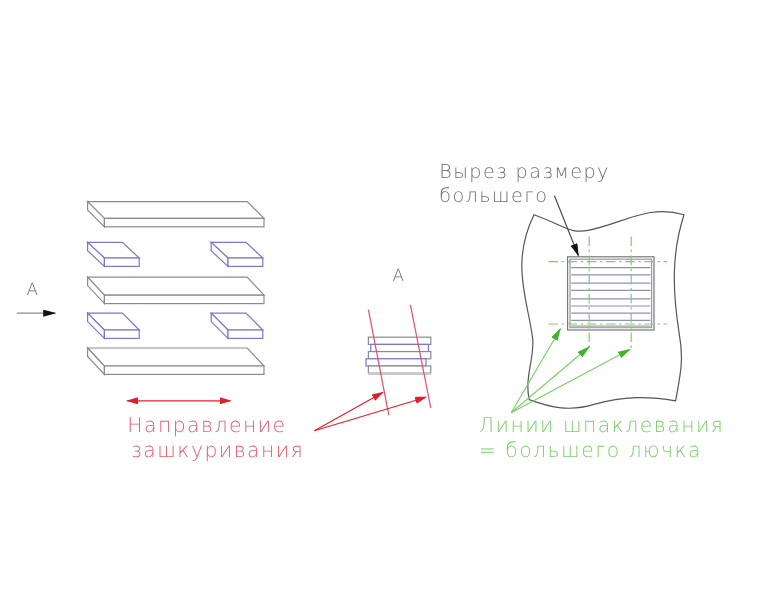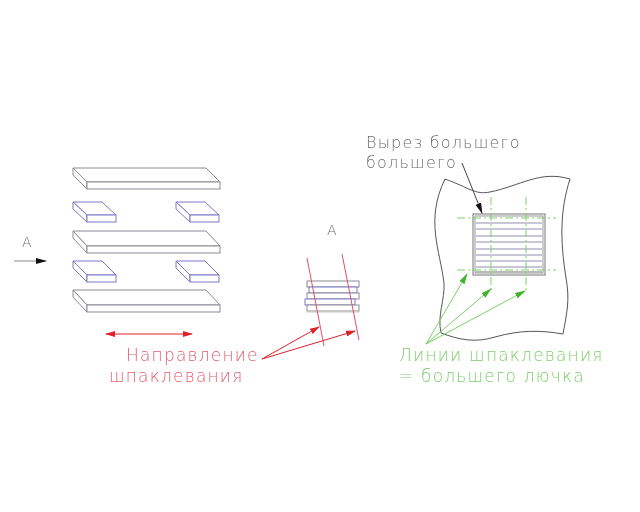--- a/index.html
+++ b/index.html
@@ -128,20 +128,20 @@
     <line x1="426" y1="344" x2="525" y2="291" marker-end="url(#arGreen)"></line>
   </g>
   <g>
     <line x1="462" y1="163" x2="482" y2="213" stroke="#444" stroke-width="1" marker-end="url(#arBlack)"></line>
   </g>
 </svg>
 
 <div class="lbl lbl-a" style="left:22px; top:232px;">A</div>
 <div class="lbl lbl-a" style="left:327px; top:220px;">A</div>
 
-<div class="lbl lbl-red" style="left:126px; top:345px;">Направление</div>
-<div class="lbl lbl-red" style="left:109px; top:366px;">шпаклевания</div>
+<div class="lbl lbl-red" style="left:106px; top:345px;">Направление</div>
+<div class="lbl lbl-red" style="left:109px; top:366px;">зашкуривания</div>
 
-<div class="lbl lbl-gray" style="left:366px; top:133px;">Вырез большего</div>
+<div class="lbl lbl-gray" style="left:366px; top:133px;">Вырез размеру</div>
 <div class="lbl lbl-gray" style="left:366px; top:153px;">большего</div>
 
 <div class="lbl lbl-green" style="left:399px; top:345px;">Линии шпаклевания</div>
 <div class="lbl lbl-green" style="left:399px; top:366px;">= большего лючка</div>
 
 </body></html>

